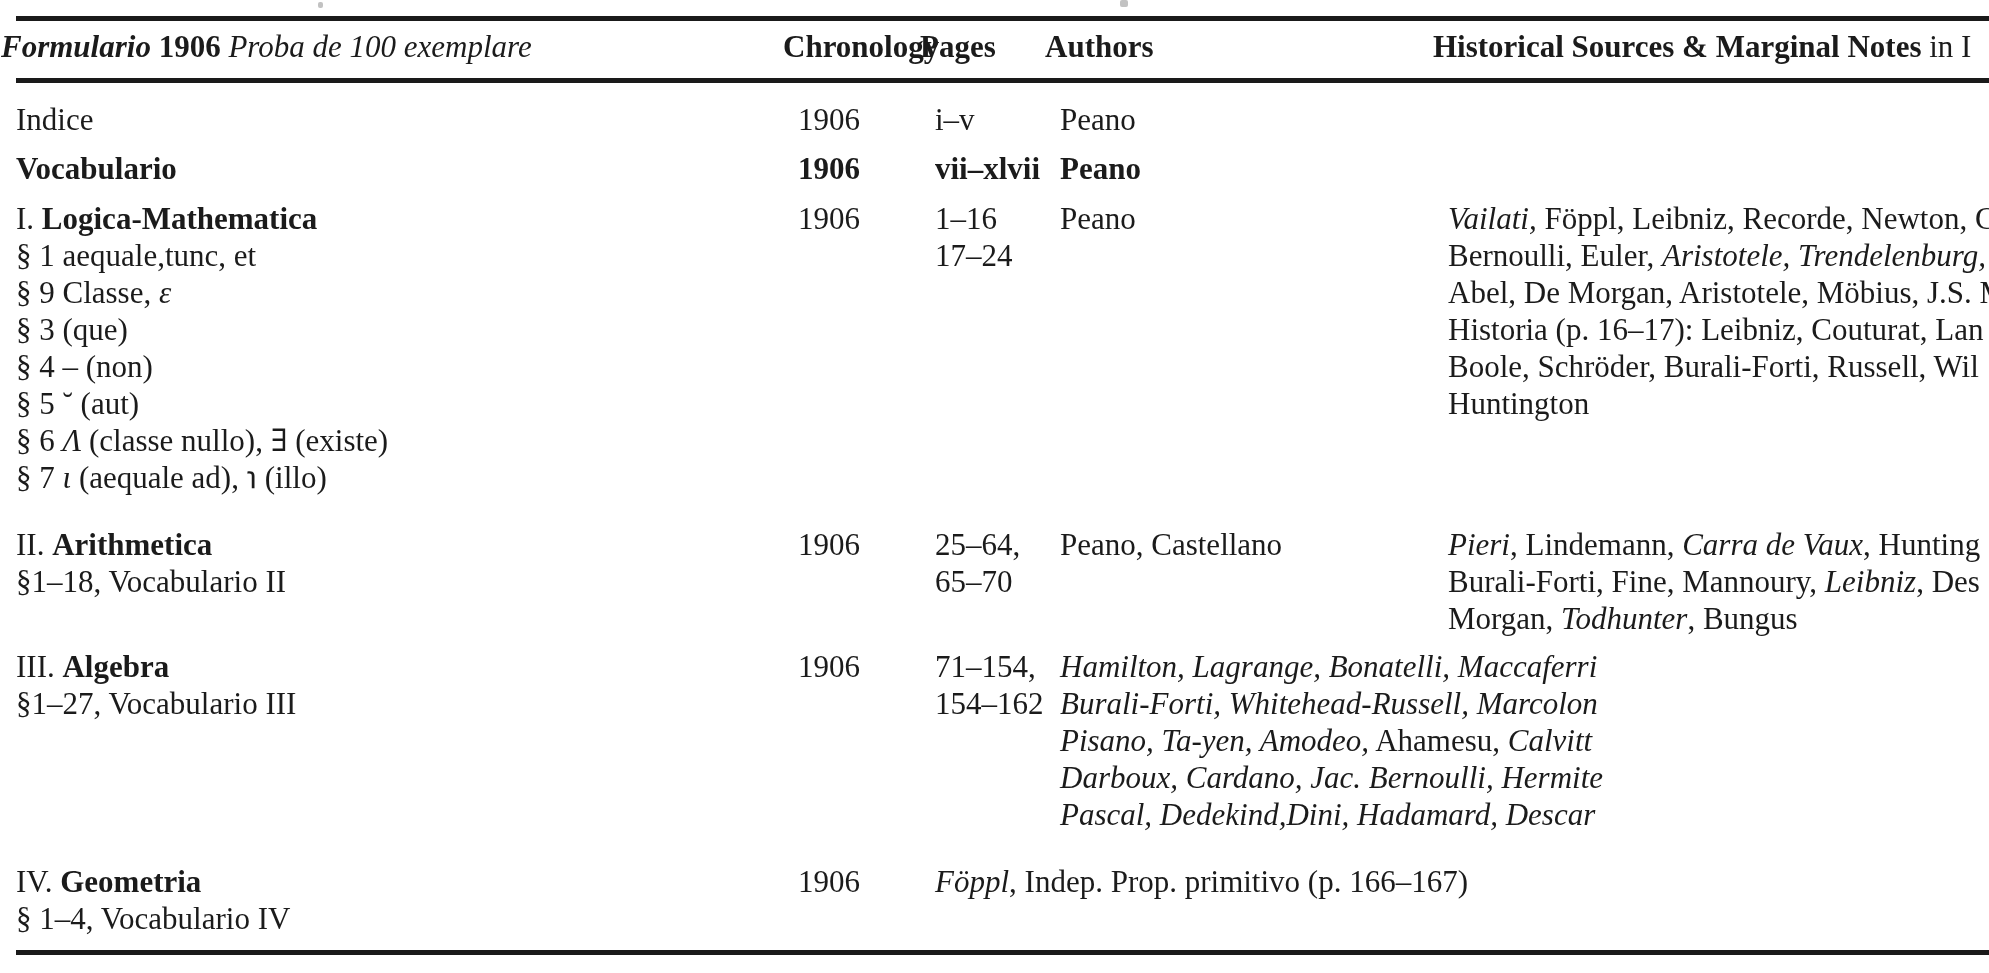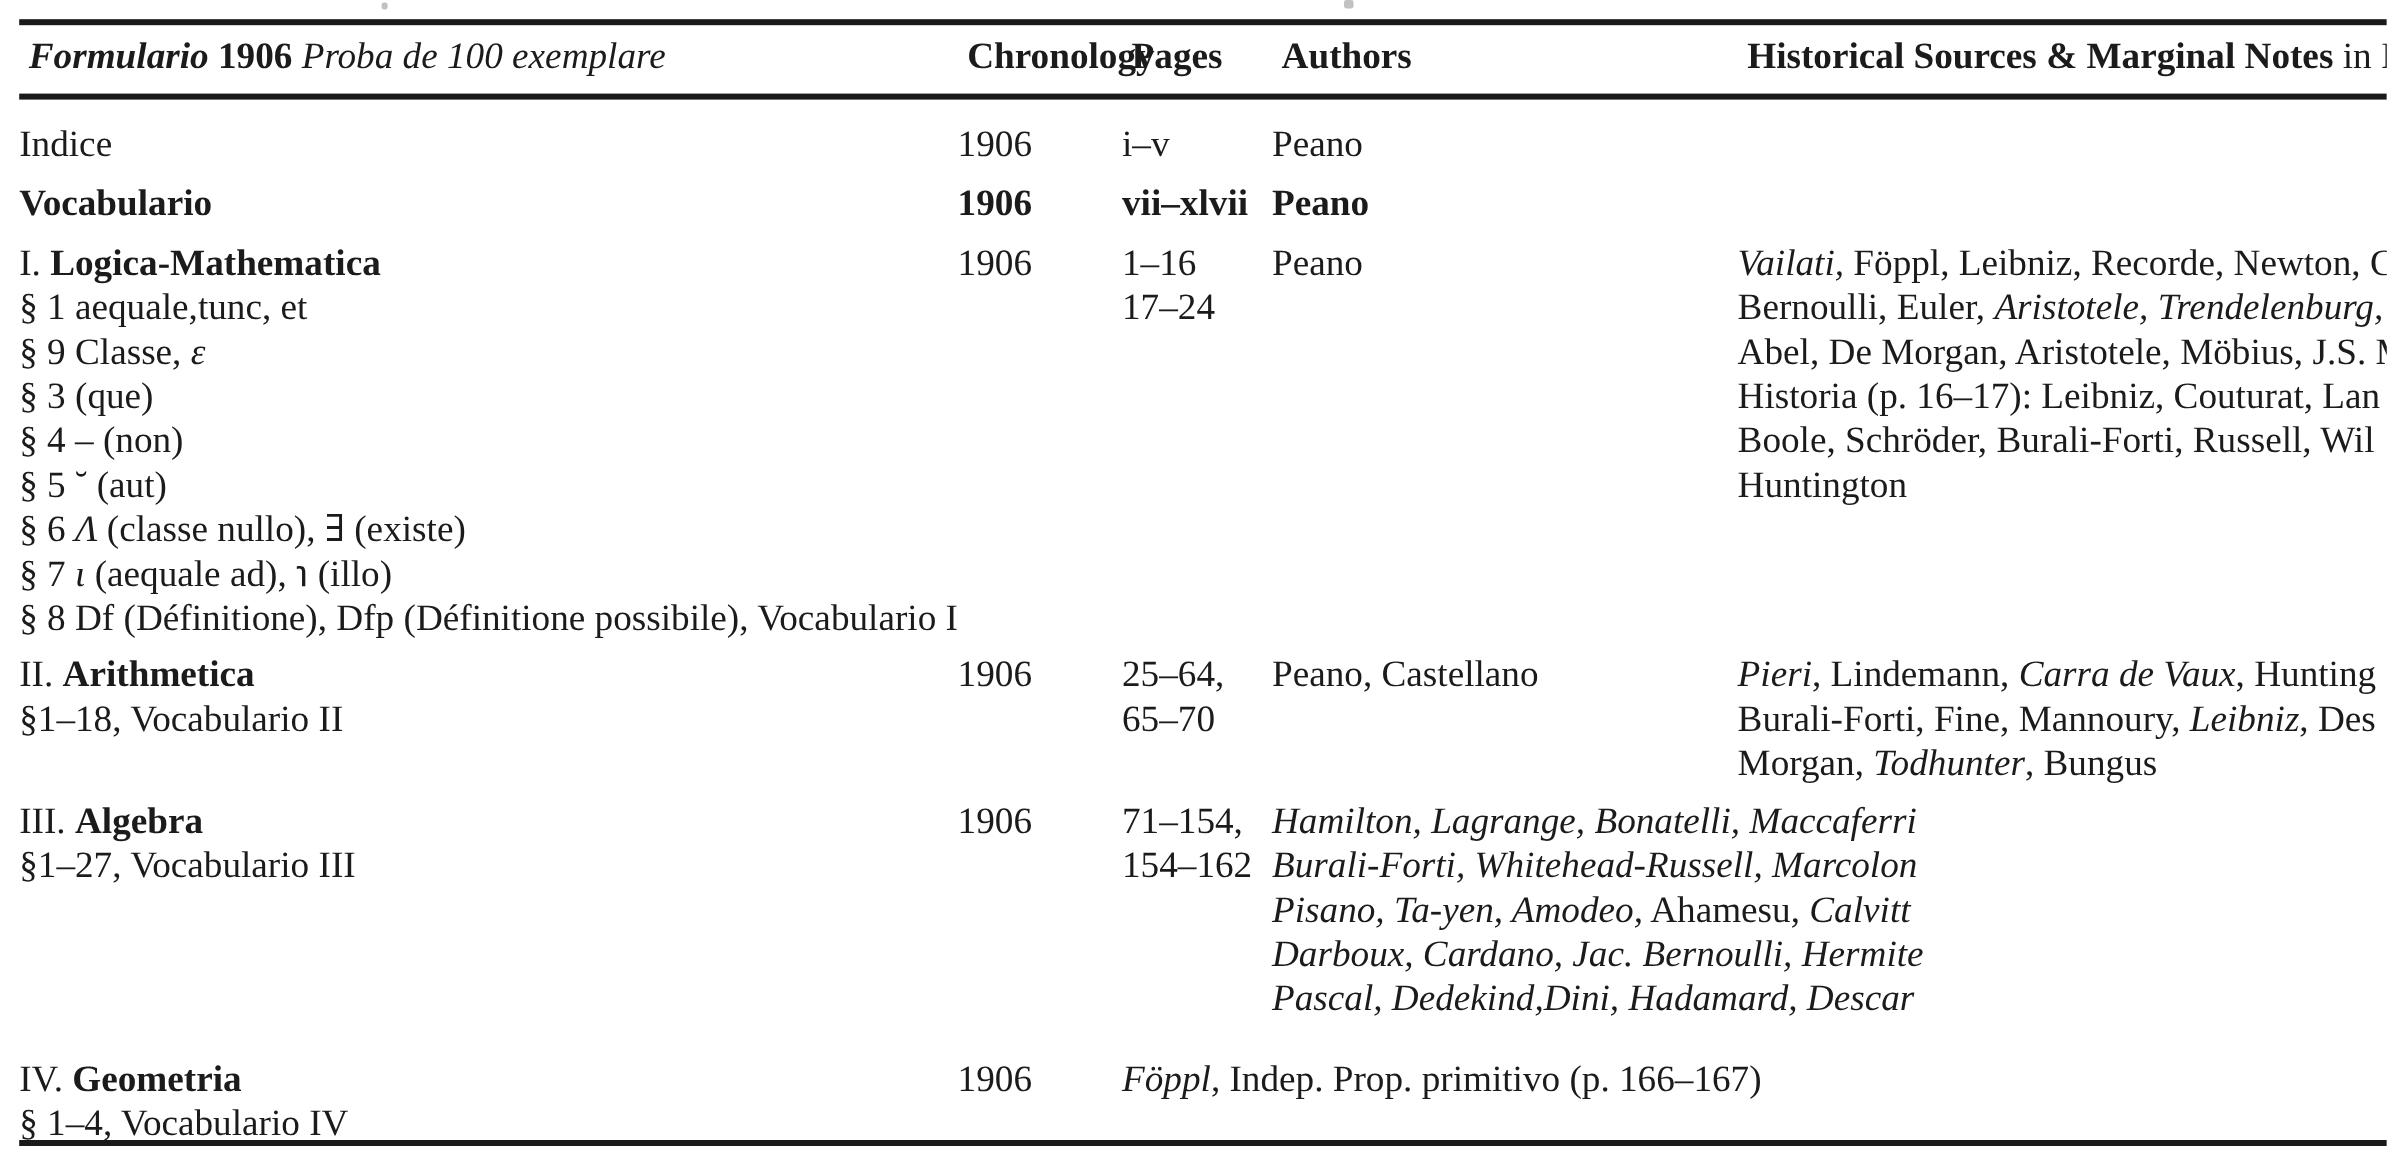--- a/index.html
+++ b/index.html
@@ -9,29 +9,29 @@
     font-family:"Liberation Serif","DejaVu Serif",serif;
     font-size:31px;line-height:37px;
   }
   .rule{position:absolute;left:16px;width:1973px;background:#1a1a1a;}
   #rule-top{top:16px;height:5px;}
   #rule-mid{top:78px;height:5px;}
   #rule-bottom{top:950px;height:5px;}
   .grid{
     display:grid;
     grid-template-columns:774px 145px 125px 388px 1fr;
-    padding-left:24px;box-sizing:border-box;width:1707px;
+    padding-left:1px;box-sizing:border-box;width:1707px;
   }
   #table-header{position:absolute;top:28px;left:0;}
   #table-body{position:absolute;top:101px;left:0;display:block;padding:0;}
   .row{display:grid;grid-template-columns:774px 145px 125px 388px 1fr;
        padding-left:16px;box-sizing:border-box;width:1989px;}
   .row:nth-child(1){margin-bottom:12px;}
   .row:nth-child(2){margin-bottom:13px;font-weight:bold;}
-  .row:nth-child(3){margin-bottom:10px;}
+  .row:nth-child(3){margin-bottom:30px;}
   .row:nth-child(4){margin-bottom:11px;}
   .row:nth-child(5){margin-bottom:30px;}
   .cell{white-space:nowrap;overflow:visible;}
   .cell-chronology{padding-left:8px;}
   .line{white-space:nowrap;}
   .b{font-weight:bold;}
   .i{font-style:italic;}
   .artifact{position:absolute;background:#8f8f8f;opacity:.55;border-radius:2px;}
 </style>
 </head>
@@ -88,21 +88,20 @@
   <div class="row">
     <div class="cell">
         <div class="line"><span>I. </span><span class="b">Logica-Mathematica</span></div>
         <div class="line"><span>§ 1 aequale,tunc, et</span></div>
         <div class="line"><span>§ 9 Classe, </span><span class="i">ε</span></div>
         <div class="line"><span>§ 3 (que)</span></div>
         <div class="line"><span>§ 4 – (non)</span></div>
         <div class="line"><span>§ 5 ˘ (aut)</span></div>
         <div class="line"><span>§ 6 </span><span class="i">Λ</span><span> (classe nullo), ∃ (existe)</span></div>
         <div class="line"><span>§ 7 </span><span class="i">ι</span><span> (aequale ad), ℩ (illo)</span></div>
-        <div class="line"><span>§ 8 Df (Définitione), Dfp (Définitione possibile), Vocabulario I</span></div>
       </div>
     <div class="cell cell-chronology">
         <div class="line"><span>1906</span></div>
       </div>
     <div class="cell">
         <div class="line"><span>1–16</span></div>
         <div class="line"><span>17–24</span></div>
       </div>
     <div class="cell">
         <div class="line"><span>Peano</span></div>

